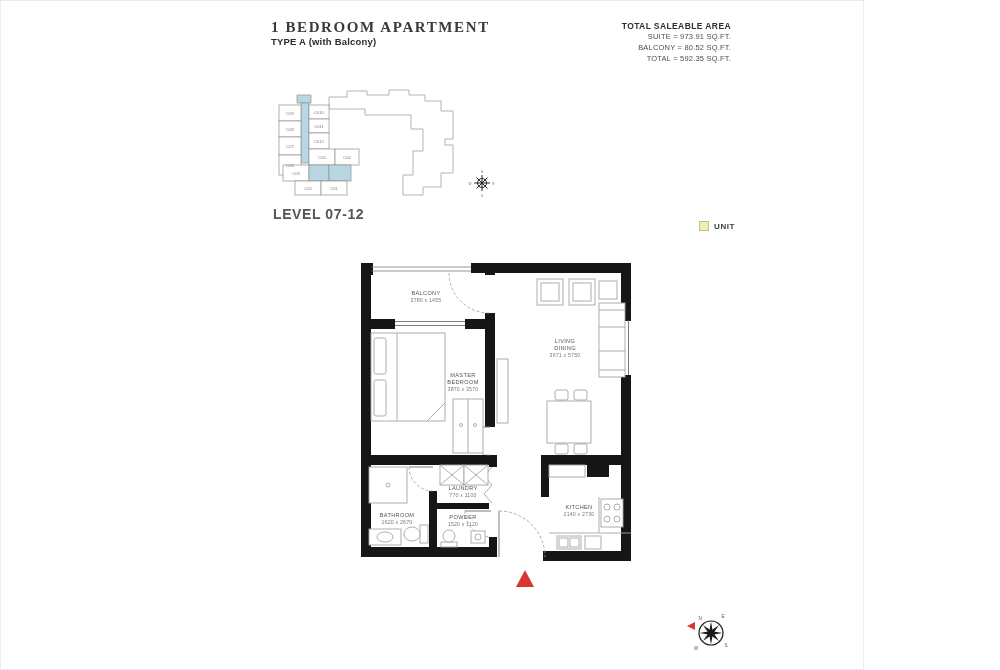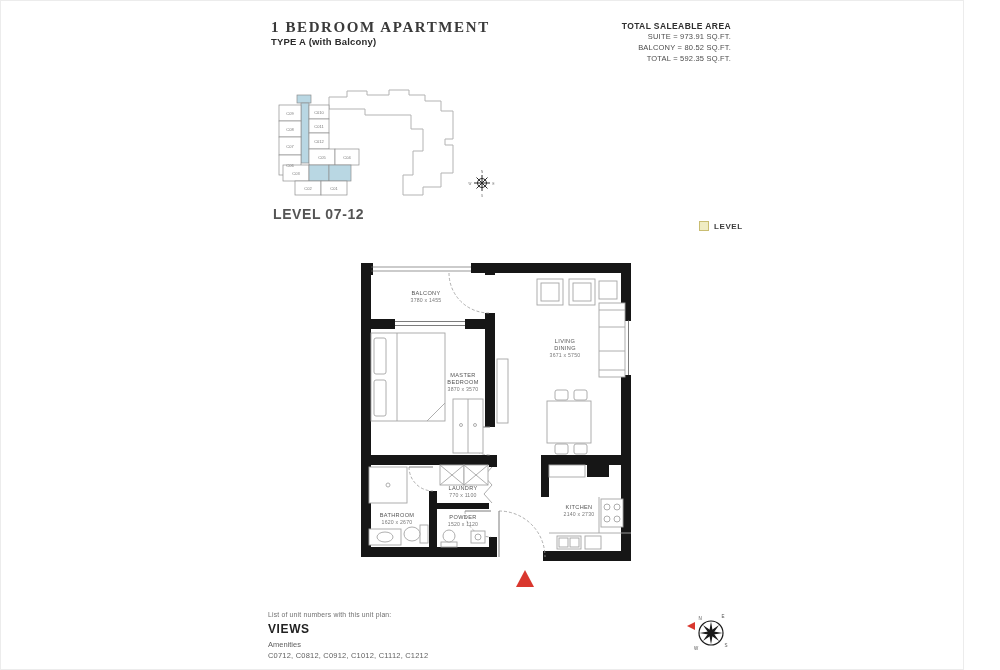--- a/index.html
+++ b/index.html
@@ -1,17 +1,17 @@
 <!DOCTYPE html>
 <html><head>
 <meta charset="utf-8">
 <style>
   html,body{margin:0;padding:0;background:#fff;}
   .page{
-    position:relative;width:964px;height:670px;background:#ffffff;
+    position:relative;width:864px;height:670px;background:#ffffff;
     border:1px solid #ececec;box-sizing:border-box;overflow:hidden;
     font-family:"Liberation Sans",sans-serif;color:#333;
   }
   
   .title-block{position:absolute;left:270px;top:18px;}
   .title-block h1{
     margin:0;font-family:"Liberation Serif",serif;font-size:15px;font-weight:600;
     letter-spacing:1.6px;color:#3a3a3a;
   }
   .subtitle{font-size:9.5px;font-weight:700;color:#2b2b2b;letter-spacing:.2px;}
@@ -118,21 +118,21 @@
     <text class="mc-letter" x="15" y="5.5">N</text>
     <text class="mc-letter" x="26.5" y="18">E</text>
     <text class="mc-letter" x="15" y="30">S</text>
     <text class="mc-letter" x="3" y="18">W</text>
   </svg>
 
   <div class="legend">
     <svg width="10" height="10">
       <rect x="0.5" y="0.5" width="9" height="9" stroke="#c9bd72" stroke-width="1" fill="#f0ecc3"></rect>
     </svg>
-    <span class="legend-label">LEVEL</span>
+    <span class="legend-label">UNIT</span>
   </div>
 
   <svg class="plan" width="290" height="336" viewBox="0 0 290 336">
 
     <g>
       <rect class="wall" x="8" y="4" width="10" height="294"></rect>
       <rect class="wall" x="130" y="4" width="148" height="10"></rect>
       <rect class="wall" x="8" y="4" width="12" height="12"></rect>
       <rect class="wall" x="118" y="4" width="16" height="10"></rect>
       <rect class="wall" x="268" y="4" width="10" height="58"></rect>
@@ -255,26 +255,20 @@
       <text class="room-dims" x="44" y="265">1620 x 2670</text>
       <text class="room-name" x="110" y="260">POWDER</text>
       <text class="room-dims" x="110" y="267">1520 x 1120</text>
       <text class="room-name" x="226" y="250">KITCHEN</text>
       <text class="room-dims" x="226" y="257">2140 x 2730</text>
     </g>
 
     <polygon points="163,328 181,328 172,311" fill="#d9372e"></polygon>
   </svg>
 
-  <div class="footer">
-    <div class="foot-small">List of unit numbers with this unit plan:</div>
-    <div class="foot-views">VIEWS</div>
-    <div class="foot-amenities">Amenities</div>
-    <div class="foot-units">C0712, C0812, C0912, C1012, C1112, C1212</div>
-  </div>
 
   <svg class="compass" width="52" height="56" viewBox="0 0 52 56">
     <circle cx="26" cy="30" r="12" fill="none" stroke="#1a1a1a" stroke-width="1.2"></circle>
     <g fill="#1a1a1a">
       <polygon points="37.5,30 26,32 26,28"></polygon>
       <polygon points="34.1,38.1 24.6,31.4 27.4,28.6"></polygon>
       <polygon points="26,41.5 24,30 28,30"></polygon>
       <polygon points="17.9,38.1 24.6,28.6 27.4,31.4"></polygon>
       <polygon points="14.5,30 26,28 26,32"></polygon>
       <polygon points="17.9,21.9 27.4,28.6 24.6,31.4"></polygon>

